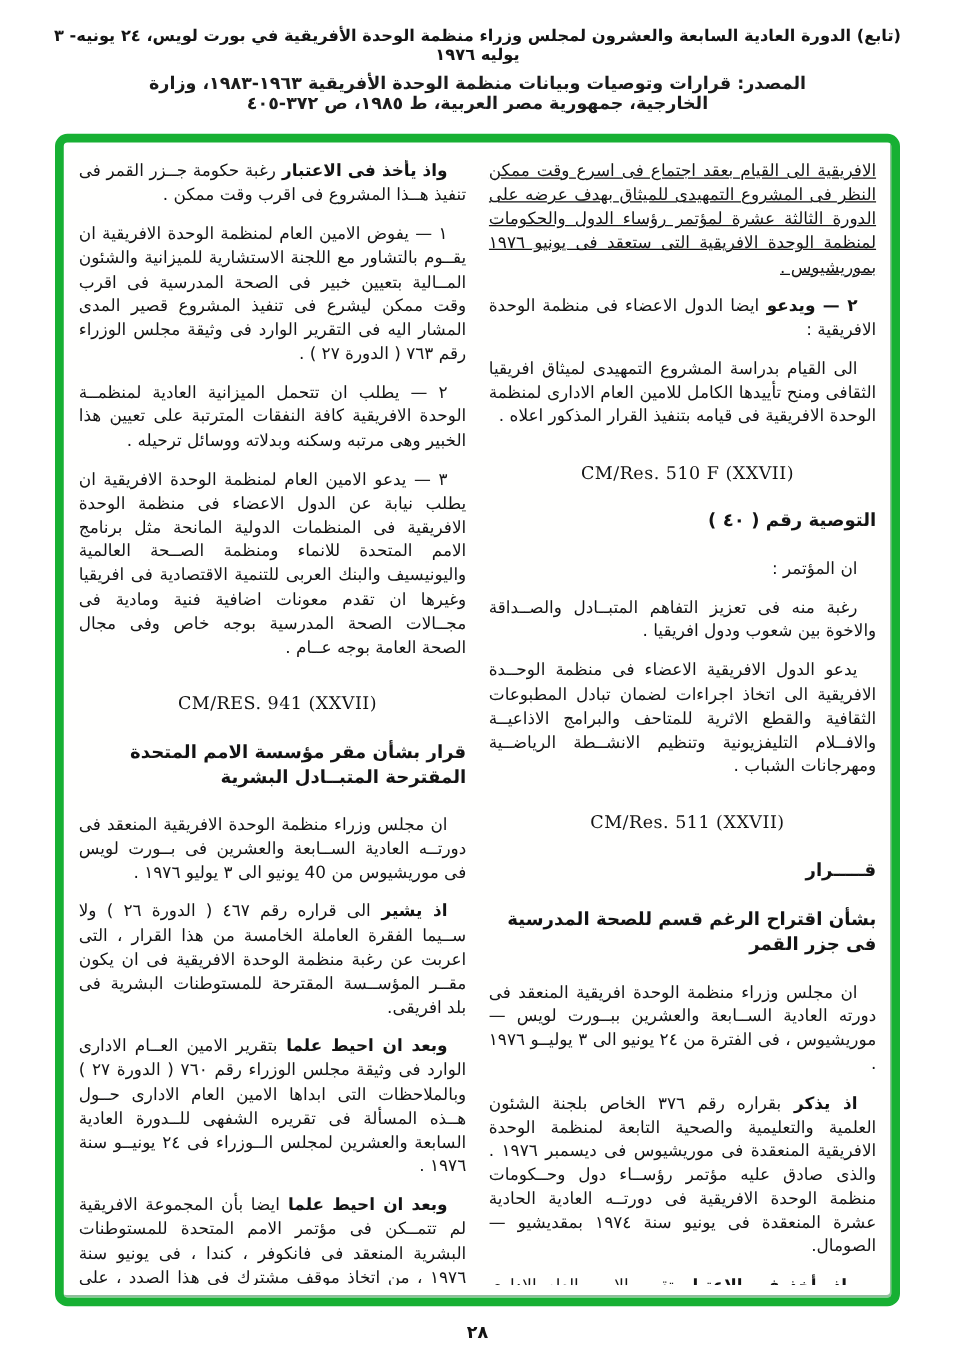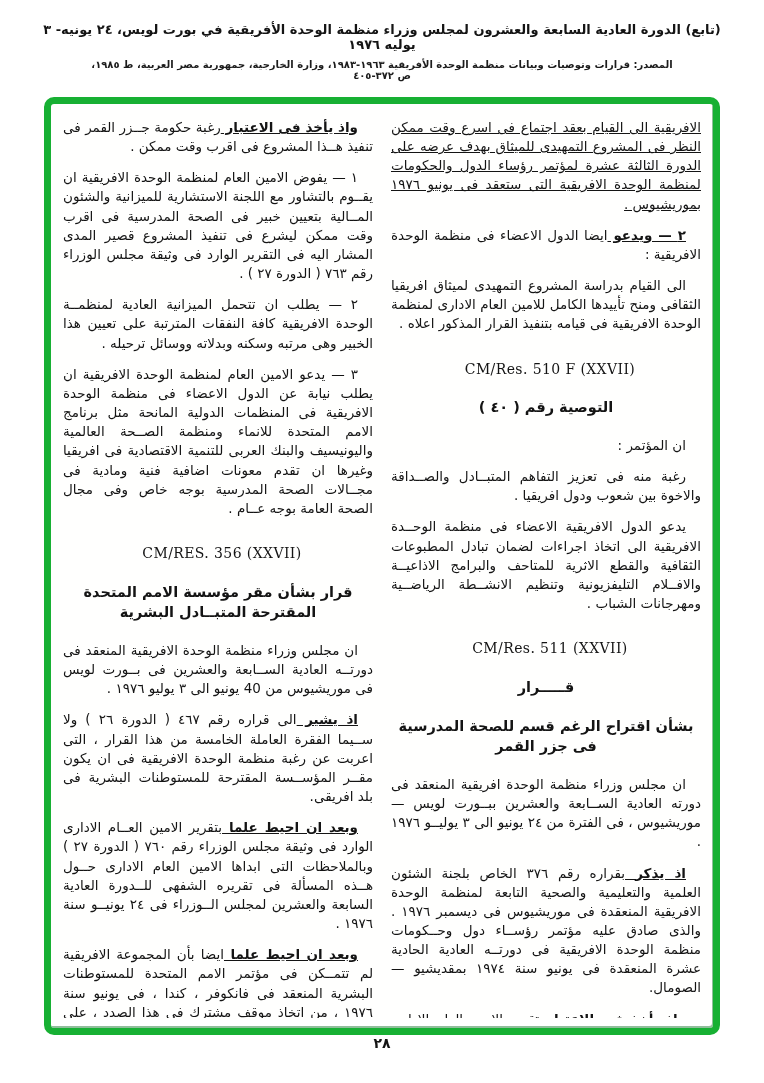--- a/index.html
+++ b/index.html
@@ -12,21 +12,21 @@
   }
   .page { width: 764px; height: 939px; position: relative; }
 
   
   .header { text-align: center; padding-top: 22px; direction: rtl; }
   .header .line1 {
     font-size: 13px; font-weight: bold; letter-spacing: 0;
     padding: 0 40px;
   }
   .header .line2 {
-    font-size: 10px; font-weight: bold; margin-top: 7px;
+    font-size: 14px; font-weight: bold; margin-top: 7px;
     padding: 0 90px; color: #1c1c1c;
   }
 
   
   .frame {
     box-sizing: border-box;
     width: 676px; height: 938px;
     margin: 16px auto 0 auto;
     border: 7px solid #17b033;
     border-radius: 10px;
@@ -46,39 +46,39 @@
   }
 
   
   .block { direction: rtl; }
   .block.para {
     text-align: justify;
     text-indent: 15px;
     margin: 12px 0;
   }
   .block.flush { text-indent: 0; text-decoration: underline; }
-  .block.para b { font-weight: bold; text-decoration: underline; }
+  .block.para b { font-weight: bold; }
   .block.ref {
     direction: ltr; text-align: center;
     font-family: "DejaVu Serif", "Liberation Serif", serif;
     font-size: 14px; letter-spacing: 0.4px;
     margin: 26px 0 14px 0; padding-left: 8px;
     white-space: nowrap;
   }
   .block.heading {
-    text-align: center; font-weight: bold;
+    font-weight: bold;
     font-size: 14.5px; margin: 18px 0;
     white-space: pre-line; text-indent: 0;
   }
   .col > .block:first-child { margin-top: 0; }
 
   
   .footer {
     text-align: center; font-weight: bold;
-    font-size: 14px; margin-top: 0; direction: rtl;
+    font-size: 14px; margin-top: 13px; direction: rtl;
   }
 </style>
 </head>
 <body>
 
 <div class="page">
 
   <div class="header">
     <div class="line1">(تابع) الدورة العادية السابعة والعشرون لمجلس وزراء منظمة الوحدة الأفريقية في بورت لويس، ٢٤ يونيه- ٣ يوليه ١٩٧٦</div>
     <div class="line2">المصدر: قرارات وتوصيات وبيانات منظمة الوحدة الأفريقية ١٩٦٣-١٩٨٣، وزارة الخارجية، جمهورية مصر العربية، ط ١٩٨٥، ص ٣٧٢-٤٠٥</div>
@@ -100,21 +100,21 @@
           <div class="block heading">بشأن اقتراح الرغم قسم للصحة المدرسية فى جزر القمر</div>
           <div class="block para">ان مجلس وزراء منظمة الوحدة افريقية المنعقد فى دورته العادية الســابعة والعشرين ببــورت لويس — موريشيوس ، فى الفترة من ٢٤ يونيو الى ٣ يوليــو ١٩٧٦ .</div>
           <div class="block para"><b>اذ يذكر </b>بقراره رقم ٣٧٦ الخاص بلجنة الشئون العلمية والتعليمية والصحية التابعة لمنظمة الوحدة الافريقية المنعقدة فى موريشيوس فى ديسمبر ١٩٧٦ . والذى صادق عليه مؤتمر رؤســاء دول وحــكومات منظمة الوحدة الافريقية فى دورتــه العادية الحادية عشرة المنعقدة فى يونيو سنة ١٩٧٤ بمقديشيو — الصومال.</div>
           <div class="block para"><b>واذ يأخذ فى الاعتبار </b>تقرير الامين العام الادارى لمنظمة الوحــدة الافريقية الــوارد فى وثيقة مجلس الوزراء رقم ٧٦٣ ( الدورة ٢٧ ) حول اقتراح انشــاء قسم للصحة المدرسية فى جزر القمر .</div>
         </div>
       <div class="col">
           <div class="block para"><b>واذ يأخذ فى الاعتبار </b>رغبة حكومة جــزر القمر فى تنفيذ هــذا المشروع فى اقرب وقت ممكن .</div>
           <div class="block para">١ — يفوض الامين العام لمنظمة الوحدة الافريقية ان يقــوم بالتشاور مع اللجنة الاستشارية للميزانية والشئون المــالية بتعيين خبير فى الصحة المدرسية فى اقرب وقت ممكن ليشرع فى تنفيذ المشروع قصير المدى المشار اليه فى التقرير الوارد فى وثيقة مجلس الوزراء رقم ٧٦٣ ( الدورة ٢٧ ) .</div>
           <div class="block para">٢ — يطلب ان تتحمل الميزانية العادية لمنظمــة الوحدة الافريقية كافة النفقات المترتبة على تعيين هذا الخبير وهى مرتبه وسكنه وبدلاته ووسائل ترحيله .</div>
           <div class="block para">٣ — يدعو الامين العام لمنظمة الوحدة الافريقية ان يطلب نيابة عن الدول الاعضاء فى منظمة الوحدة الافريقية فى المنظمات الدولية المانحة مثل برنامج الامم المتحدة للانماء ومنظمة الصــحة العالمية واليونيسيف والبنك العربى للتنمية الاقتصادية فى افريقيا وغيرها ان تقدم معونات اضافية فنية ومادية فى مجــالات الصحة المدرسية بوجه خاص وفى مجال الصحة العامة بوجه عــام .</div>
-          <div class="block ref">CM/RES. 356 (XXVII)</div>
+          <div class="block ref">CM/RES. 941 (XXVII)</div>
           <div class="block heading">قرار بشأن مقر مؤسسة الامم المتحدة
 المقترحة المتبــادل البشرية</div>
           <div class="block para">ان مجلس وزراء منظمة الوحدة الافريقية المنعقد فى دورتــه العادية الســابعة والعشرين فى بــورت لويس فى موريشيوس من 40 يونيو الى ٣ يوليو ١٩٧٦ .</div>
           <div class="block para"><b>اذ يشير </b>الى قراره رقم ٤٦٧ ( الدورة ٢٦ ) ولا ســيما الفقرة العاملة الخامسة من هذا القرار ، التى اعربت عن رغبة منظمة الوحدة الافريقية فى ان يكون مقــر المؤســسة المقترحة للمستوطنات البشرية فى بلد افريقى.</div>
           <div class="block para"><b>وبعد ان احيط علما </b>بتقرير الامين العــام الادارى الوارد فى وثيقة مجلس الوزراء رقم ٧٦٠ ( الدورة ٢٧ ) وبالملاحظات التى ابداها الامين العام الادارى حــول هــذه المسألة فى تقريره الشفهى للــدورة العادية السابعة والعشرين لمجلس الــوزراء فى ٢٤ يونيــو سنة ١٩٧٦ .</div>
           <div class="block para"><b>وبعد ان احيط علما </b>ايضا بأن المجموعة الافريقية لم تتمــكن فى مؤتمر الامم المتحدة للمستوطنات البشرية المنعقد فى فانكوفر ، كندا ، فى يونيو سنة ١٩٧٦ ، من اتخاذ موقف مشترك فى هذا الصدد ، على الرغم من القرار رقم ٤٩٧ ( الدورة ٢٦ ) الصادر عن مجلس وزراء منظمة الوحدة الافريقية ، ولذا اوصت المجموعة بأن يقــوم المؤتمر الثالث عشر لرؤساء دول وحكومات منظمة الوحــدة الافريقية بالبت فى مسألة تحديد مقر</div>
         </div>
     </div>
   </div>
 

